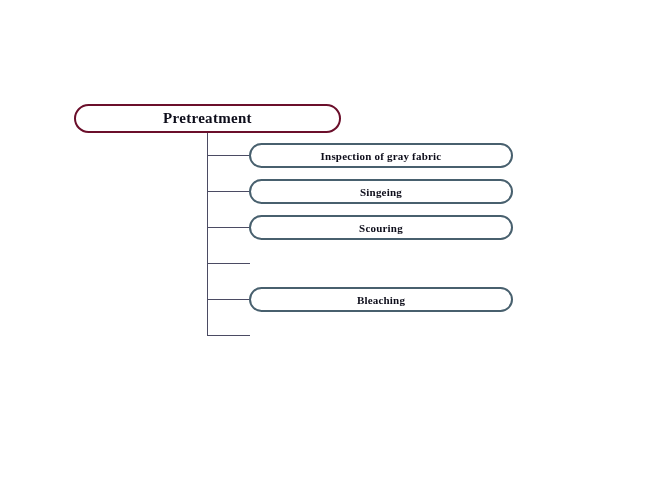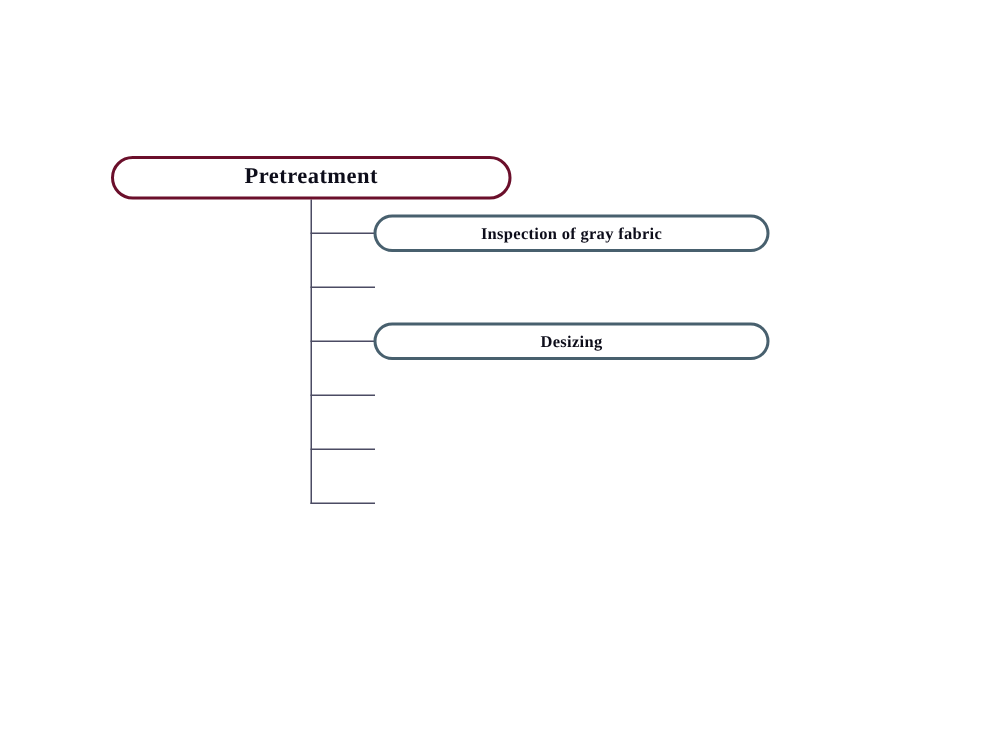--- a/index.html
+++ b/index.html
@@ -100,21 +100,27 @@
   <div class="branch" style="top:335px;"></div>
 
   <div class="root-node">
     <span class="root-label">Pretreatment</span>
   </div>
 
   <div class="child-node" style="top:143px;">
     <span class="child-label">Inspection of gray fabric</span>
   </div>
 
+  <div class="child-node" style="top:179px;">
+    <span class="child-label">Singeing</span>
+  </div>
 
   <div class="child-node" style="top:215px;">
-    <span class="child-label">Desizing</span>
+    <span class="child-label">Scouring</span>
   </div>
 
 
+  <div class="child-node" style="top:287px;">
+    <span class="child-label">Bleaching</span>
+  </div>
 
 
 </div>
 
 </body></html>

